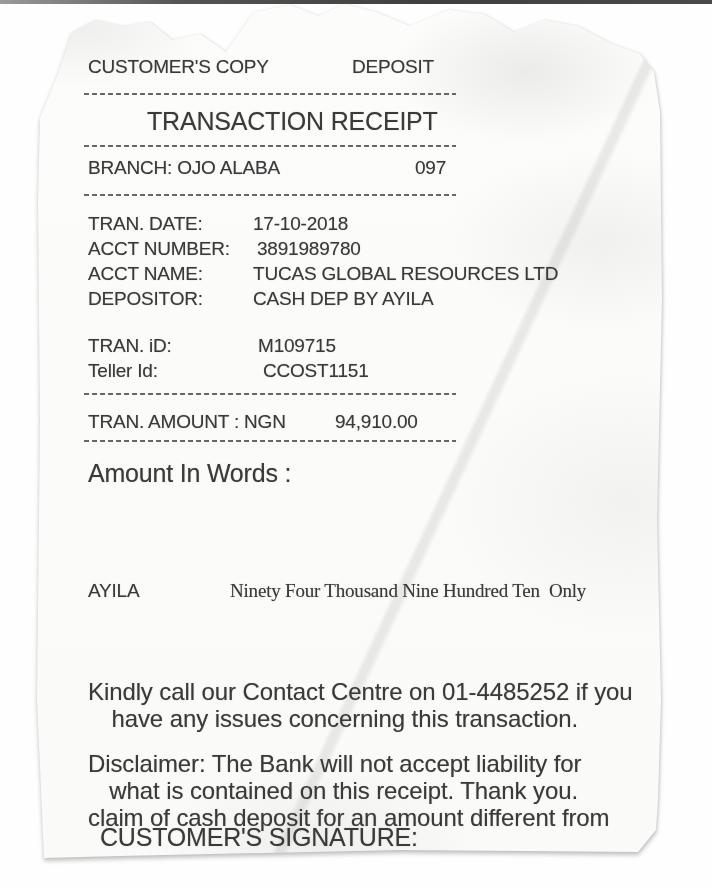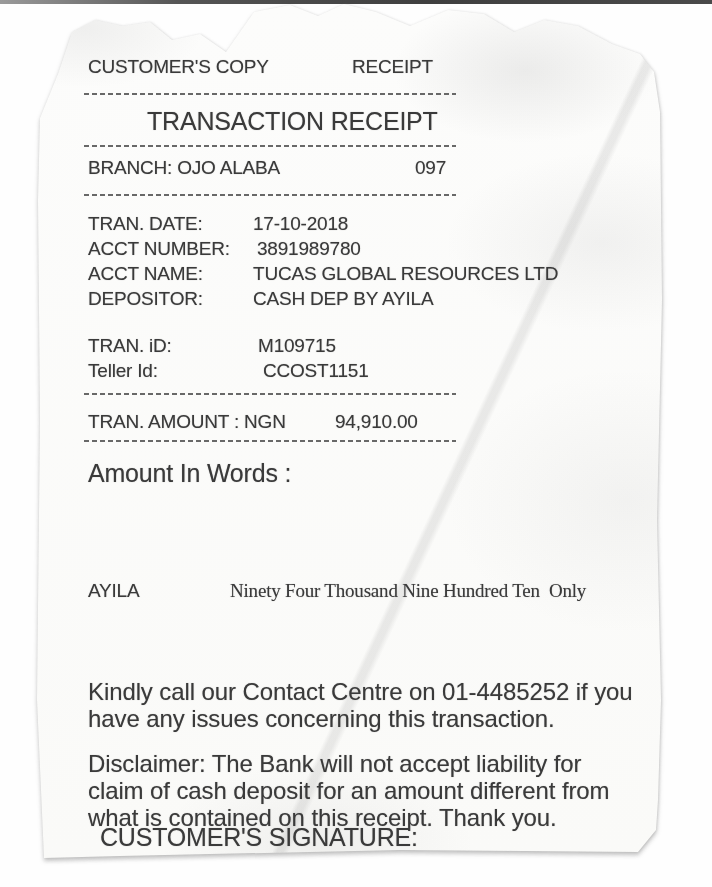--- a/index.html
+++ b/index.html
@@ -28,20 +28,21 @@
       linear-gradient(180deg,#fcfcfb,#fafaf8);
     clip-path:polygon(
       6px 116px,24px 72px,38px 30px,61px 18px,88px 24px,116px 20px,138px 38px,
       166px 32px,192px 50px,206px 30px,220px 10px,256px 3px,284px 14px,310px 2px,
       342px 10px,376px 24px,414px 8px,450px 12px,480px 30px,510px 18px,544px 24px,
       578px 42px,606px 52px,620px 70px,626px 110px,628px 298px,623px 518px,
       627px 698px,624px 798px,622px 828px,604px 850px,366px 848px,86px 854px,
       10px 856px,3px 698px,6px 418px,4px 198px
     );
     color:#3a3a3a;
+    text-align:right;
   }
   .txt{
     position:absolute;
     font-size:25px;line-height:22px;letter-spacing:-0.2px;
     text-shadow:0 0 1px rgba(100,100,100,.55);
     white-space:nowrap;
   }
   .row{position:absolute;left:54px;right:10px;height:22px;}
   .row .lbl,.row .val{
     position:absolute;top:0;font-size:19px;line-height:22px;letter-spacing:-0.2px;
@@ -65,21 +66,21 @@
 <body>
 
 <div class="stage">
   <div class="scan-band"></div>
 
   <div class="paper-shadow">
     <div class="paper">
 
       <div class="row" style="top:54px">
         <span class="lbl">CUSTOMER'S COPY</span>
-        <span class="val" style="left:264px">RECEIPT</span>
+        <span class="val" style="left:264px">DEPOSIT</span>
       </div>
 
       <div class="divider" style="top:91px"></div>
 
       <div class="txt" style="top:108px;left:113px">TRANSACTION RECEIPT</div>
 
       <div class="divider" style="top:143px"></div>
 
       <div class="row" style="top:155px">
         <span class="lbl">BRANCH: OJO ALABA</span>
@@ -130,21 +131,21 @@
         <span class="val words" style="left:142px">Ninety Four Thousand Nine Hundred Ten  Only</span>
       </div>
 
       <div class="para" style="top:676px">
         <div class="pline">Kindly call our Contact Centre on 01-4485252 if you</div>
         <div class="pline">have any issues concerning this transaction.</div>
       </div>
 
       <div class="para" style="top:748px">
         <div class="pline">Disclaimer: The Bank will not accept liability for</div>
+        <div class="pline">what is contained on this receipt. Thank you.</div>
         <div class="pline">claim of cash deposit for an amount different from</div>
-        <div class="pline">what is contained on this receipt. Thank you.</div>
       </div>
 
       <div class="txt" style="top:824px;left:66px">CUSTOMER'S SIGNATURE:</div>
 
     </div>
   </div>
 </div>
 
 </body></html>

